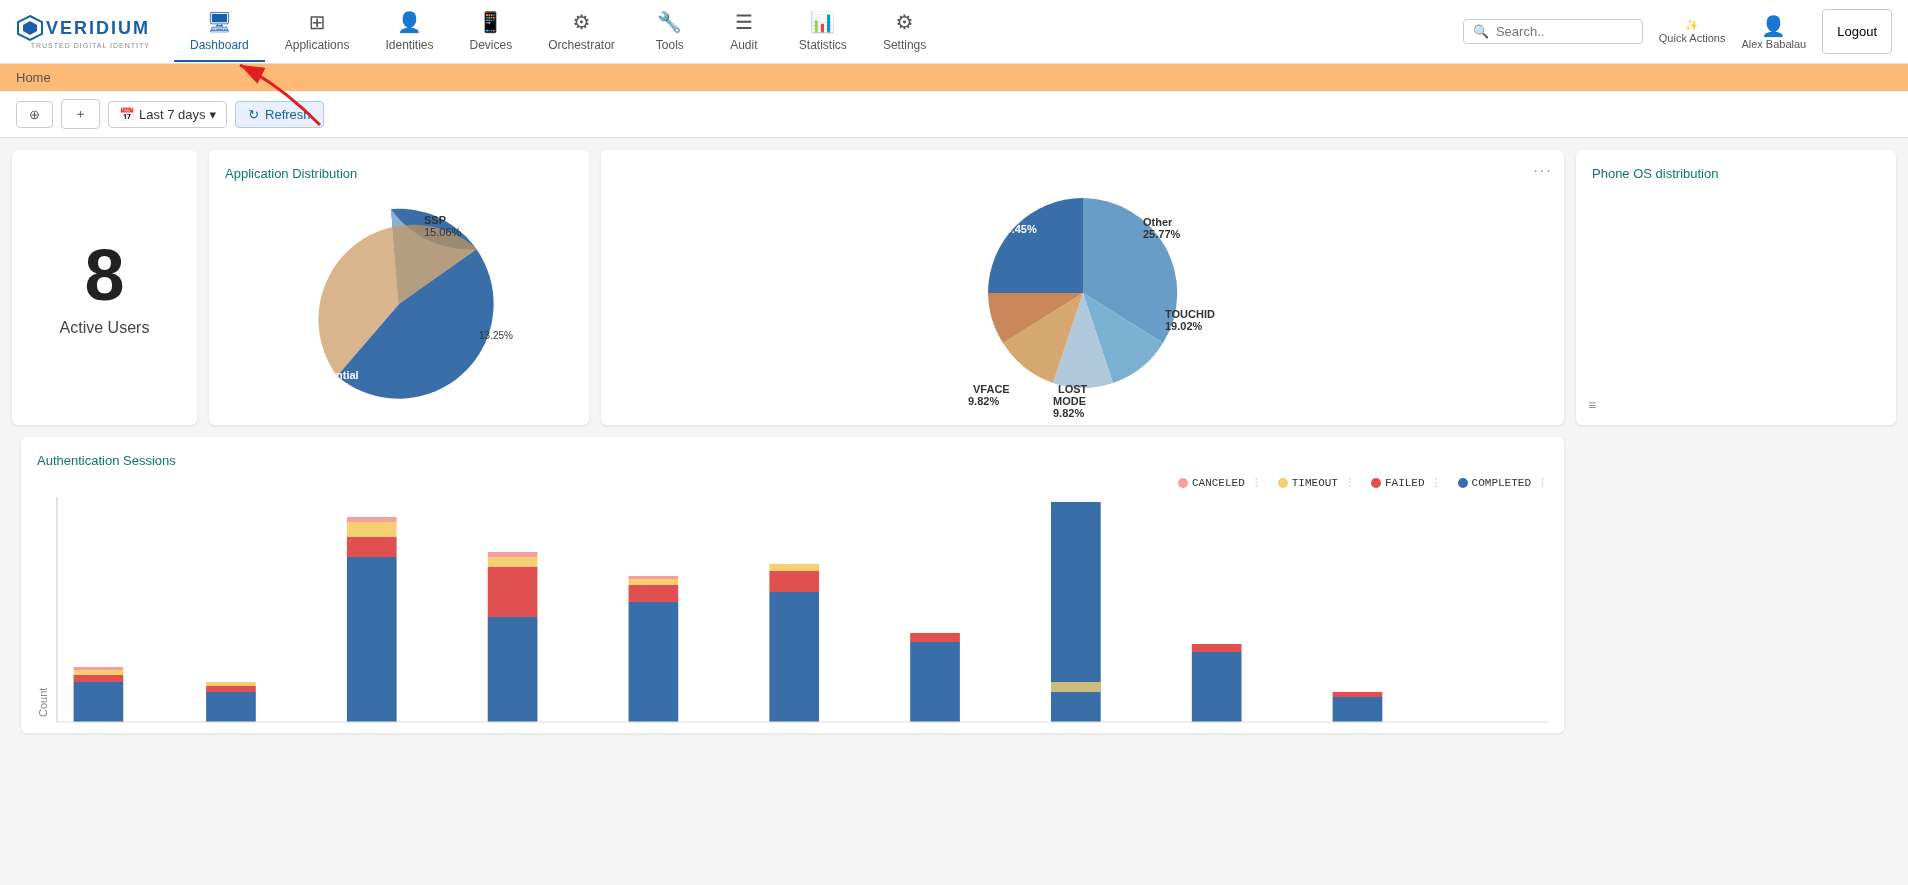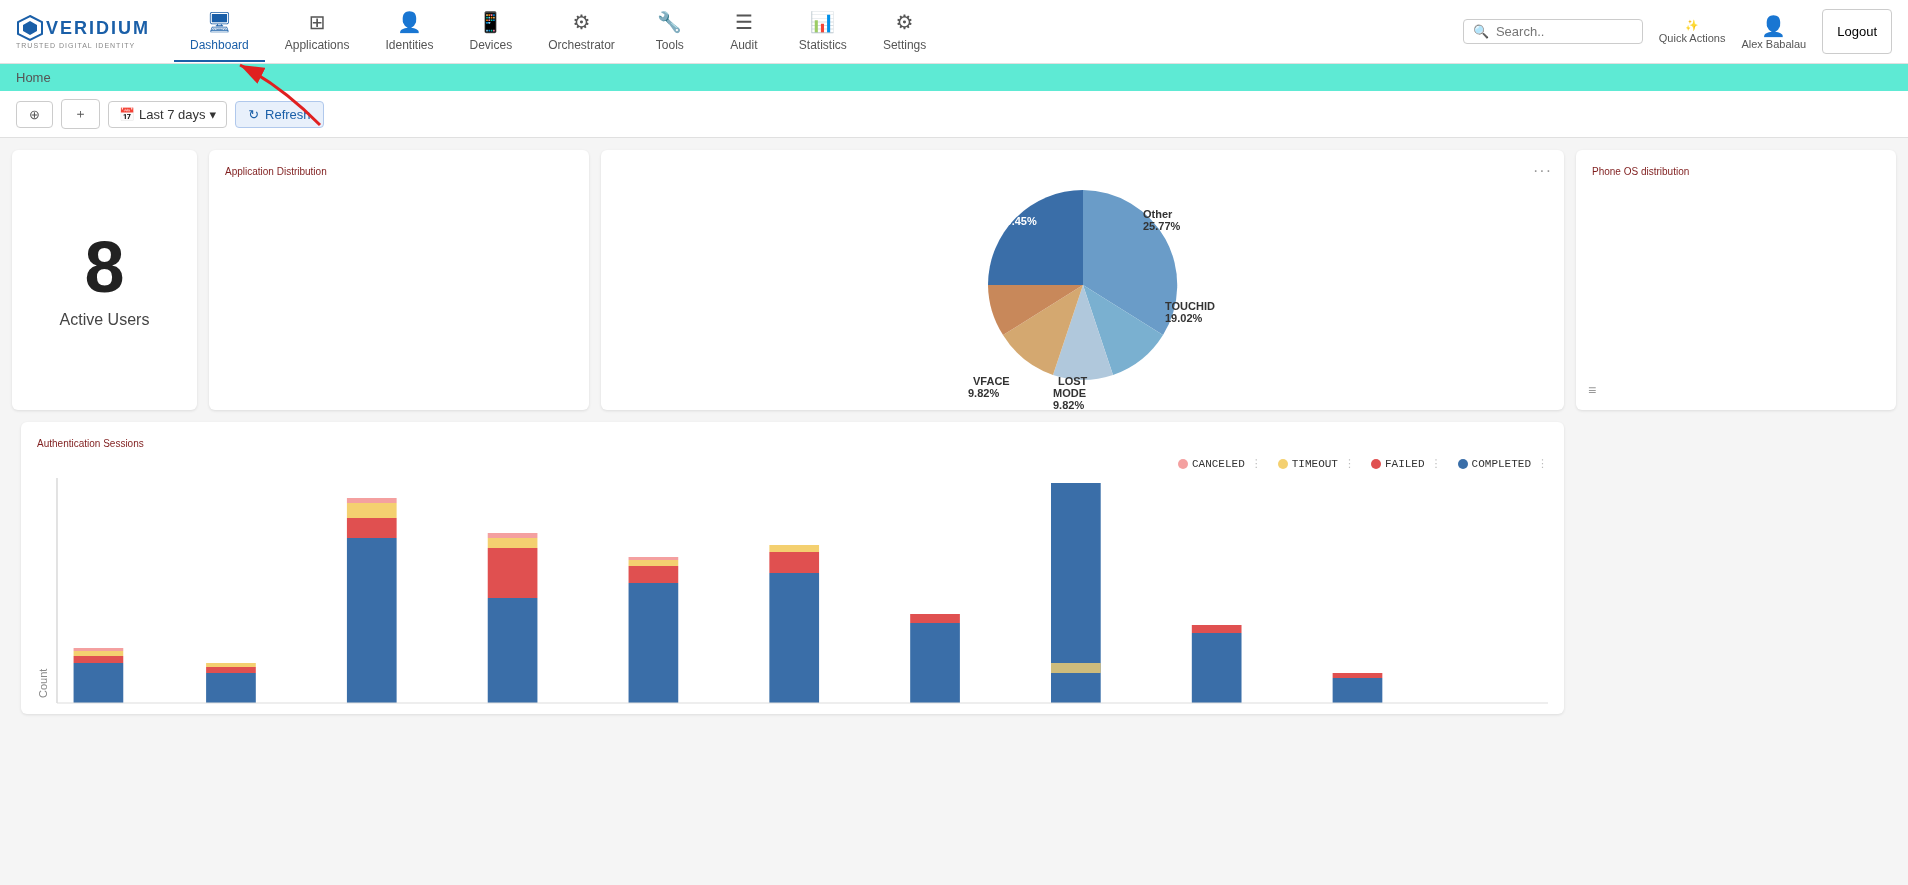--- a/index.html
+++ b/index.html
@@ -4,21 +4,21 @@
   <style>
     * { box-sizing: border-box; margin: 0; padding: 0; }
     body { font-family: 'Segoe UI', Arial, sans-serif; background: #f5f5f5; font-size: 13px; color: #333; }
 
     
     .header {
       display: flex; align-items: center;
       background: #fff; border-bottom: 1px solid #e0e0e0;
       padding: 0 16px; height: 64px; position: relative;
     }
-    .logo { display: flex; flex-direction: column; align-items: flex-start; margin-right: 24px; }
+    .logo { display: flex; flex-direction: column; align-items: flex-end; margin-right: 24px; }
     .nav { display: flex; gap: 4px; flex: 1; }
     .nav-item {
       display: flex; flex-direction: column; align-items: center; justify-content: center;
       padding: 8px 16px; cursor: pointer; gap: 4px; color: #555; min-width: 70px;
       border-bottom: 2px solid transparent; font-size: 12px;
     }
     .nav-item.active { color: #1a5fa8; border-bottom: 2px solid #1a5fa8; }
     .nav-icon { font-size: 20px; }
     .header-right { display: flex; align-items: center; gap: 16px; }
     .search-box {
@@ -27,21 +27,21 @@
     }
     .search-box input { border: none; outline: none; font-size: 13px; width: 100%; }
     .quick-actions { display: flex; flex-direction: column; align-items: center; font-size: 11px; color: #555; cursor: pointer; }
     .user-info { display: flex; flex-direction: column; align-items: center; font-size: 11px; color: #555; cursor: pointer; }
     .logout-btn {
       border: 1px solid #ccc; background: #fff; padding: 14px 14px;
       border-radius: 4px; cursor: pointer; font-size: 13px;
     }
 
     
-    .breadcrumb { background: #5eead4; padding: 6px 16px; font-size: 13px; color: #555; }
+    .breadcrumb { background: #fdba74; padding: 6px 16px; font-size: 13px; color: #555; }
 
     
     .toolbar {
       background: #fff; border-bottom: 1px solid #e0e0e0;
       padding: 8px 16px; display: flex; align-items: center; gap: 8px;
     }
     .toolbar-btn {
       display: flex; align-items: center; gap: 6px;
       padding: 5px 12px; border-radius: 4px; border: 1px solid #ccc;
       background: #fff; cursor: pointer; font-size: 13px; color: #555;
@@ -53,21 +53,21 @@
       background: #fff; font-size: 13px; cursor: pointer;
     }
 
     
     .dashboard { padding: 12px; display: grid; grid-template-columns: 185px 380px 1fr 320px; gap: 12px; }
 
     .card {
       background: #fff; border-radius: 6px; box-shadow: 0 1px 3px rgba(0,0,0,0.1);
       padding: 16px; position: relative; overflow: hidden;
     }
-    .card-title { font-size: 10px; font-weight: 500; color: #7f1d1d; margin-bottom: 8px; }
+    .card-title { font-size: 13px; font-weight: 500; color: #0f766e; margin-bottom: 8px; }
 
     
     .active-users-card {
       display: flex; flex-direction: column; align-items: center; justify-content: center;
       min-height: 260px;
     }
     .active-users-number { font-size: 72px; font-weight: 700; color: #222; line-height: 1; }
     .active-users-label { font-size: 16px; color: #444; margin-top: 8px; }
 
     
@@ -205,20 +205,38 @@
 
 <div class="dashboard">
 
   <div class="card active-users-card">
     <div class="active-users-number">8</div>
     <div class="active-users-label">Active Users</div>
   </div>
 
   <div class="card pie-card">
     <div class="card-title">Application Distribution</div>
+    <div class="pie-container">
+      <svg width="260" height="220" viewBox="0 0 260 220">
+
+        <g transform="translate(130,115)">
+
+          <path d="M0,0 L-8,-95 A95,95 0 1,1 -62,72 Z" fill="#3a6ea8"></path>
+
+          <path d="M0,0 L-8,-95 A95,95 0 0,0 78,-55 Z" fill="#8ab0d4"></path>
+
+          <path d="M0,0 L78,-55 A95,95 0 0,0 -62,72 Z" fill="#c8955c" opacity="0.7"></path>
+        </g>
+        <text x="155" y="35" font-size="11" font-weight="600" fill="#333">SSP</text>
+        <text x="155" y="47" font-size="11" fill="#333">15.06%</text>
+        <text x="38" y="190" font-size="11" font-weight="600" fill="#fff" text-anchor="middle">Veridium Credential</text>
+        <text x="38" y="202" font-size="11" font-weight="600" fill="#fff" text-anchor="middle">Provider 71.69%</text>
+        <text x="210" y="150" font-size="10" fill="#333">13.25%</text>
+      </svg>
+    </div>
   </div>
 
   <div class="card pie-card" style="position:relative;">
     <div class="three-dots">···</div>
     <div class="pie-container">
       <svg width="340" height="220" viewBox="0 0 340 220">
         <g transform="translate(170,115)">
 
           <path d="M0,0 L0,-95 A95,95 0 0,0 -95,0 Z" fill="#3a6ea8"></path>
 

